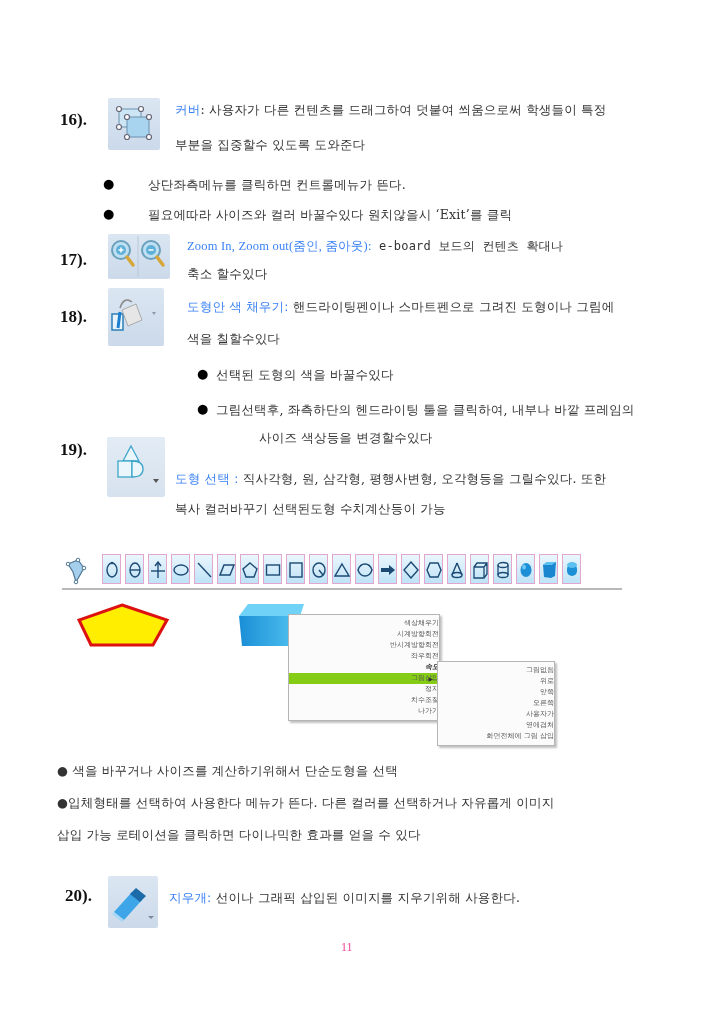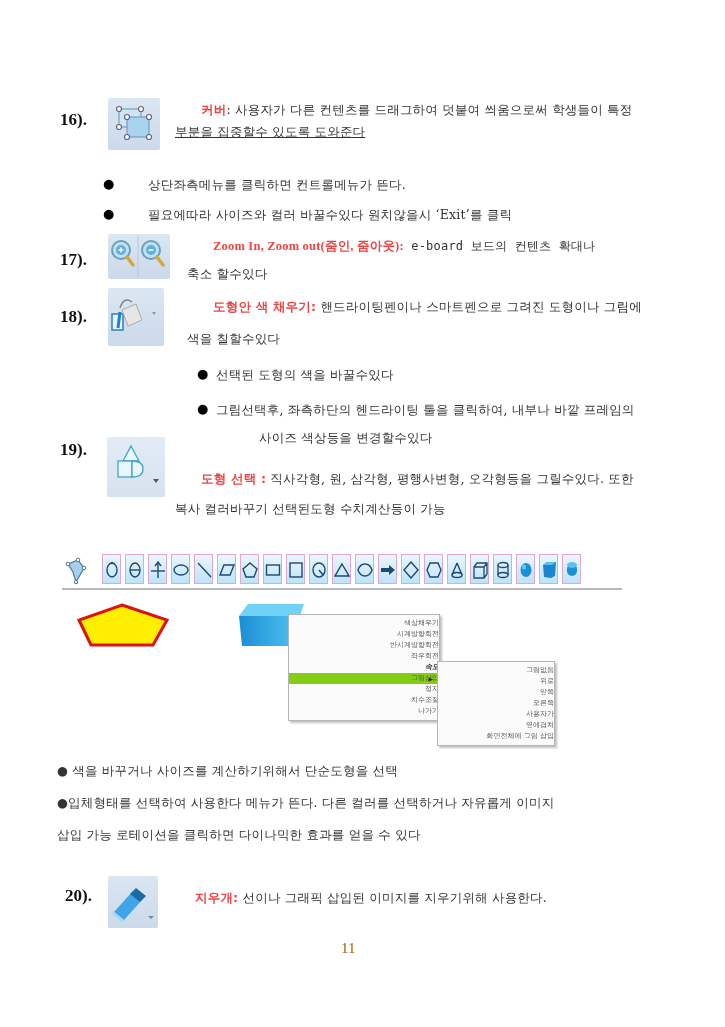--- a/index.html
+++ b/index.html
@@ -1,37 +1,37 @@
 <!DOCTYPE html>
 <html><head>
 <meta charset="utf-8">
 <style>
   html, body { margin: 0; padding: 0; background: #ffffff; }
   body { width: 725px; height: 1027px; position: relative; overflow: hidden;
          font-family: "DejaVu Serif", "Liberation Serif", serif; color: #222; }
   .abs { position: absolute; }
   .txt { font-size: 12.5px; line-height: 16px; white-space: nowrap; color: #333; letter-spacing: 0.2px; }
-  .bold { font-weight: bold; color: #ef4444; font-family: "DejaVu Sans", "Liberation Sans", sans-serif; margin-left: 26px; }
+  .bold { font-weight: normal; color: #3b82f6; font-family: "DejaVu Sans", "Liberation Sans", sans-serif; }
   .num { font-family: "Liberation Serif", "DejaVu Serif", serif; font-weight: bold; font-size: 17px; color: #111; }
   .bullet { font-size: 13px; color: #000; }
   .iconbox { background: linear-gradient(#dbe6f2, #cbd9ea); border-radius: 2px; }
   .mono { font-family: "DejaVu Sans Mono", "Liberation Mono", monospace; }
   
   .toolbar { left: 62px; top: 550px; width: 560px; height: 38px; border-bottom: 2px solid #b8b8b8; }
   .tb-btn { position: absolute; top: 4px; width: 19px; height: 30px; border: 1px solid #e3a7cf;
             background: linear-gradient(#eaf6fd, #bfe3f7); box-sizing: border-box; }
   .tb-btn svg { position: absolute; left: 1px; top: 6px; }
   
   .menu { background: #fbfbfb; border: 1px solid #b5b5b5; box-shadow: 2px 2px 2px rgba(0,0,0,0.25);
           font-family: "DejaVu Sans", "Liberation Sans", sans-serif; font-size: 7px; color: #555; text-align: right; }
   .menu-item { height: 11px; line-height: 11px; padding-left: 28px; position: relative; }
   .menu-item.hl { background: #84cc16; }
   .submenu .menu-item { padding-left: 26px; }
   .arrow { position: absolute; right: 6px; top: 0; font-size: 6px; color: #333; }
-  .footer-num { font-family: "Liberation Serif", serif; font-size: 15px; color: #a16207; }
+  .footer-num { font-family: "Liberation Serif", serif; font-size: 12px; color: #ec4899; }
 </style>
 </head>
 <body>
 
 <div class="abs num" style="left:60px;top:110px;">16).</div>
 <div class="abs iconbox" style="left:108px;top:98px;width:52px;height:52px;">
   <svg width="52" height="52" viewBox="0 0 52 52">
     <rect x="11" y="11" width="22" height="18" fill="#cde6f5" stroke="#6a8fae" stroke-width="1"></rect>
     <rect x="19" y="19" width="22" height="20" fill="#a9d4ef" stroke="#6a8fae" stroke-width="1"></rect>
     <g fill="#fff" stroke="#667" stroke-width="1.2">
@@ -41,21 +41,21 @@
         <circle cx="19" cy="19" r="2.5"></circle>
       <circle cx="41" cy="19" r="2.5"></circle>
         <circle cx="19" cy="39" r="2.5"></circle>
         <circle cx="41" cy="39" r="2.5"></circle>
     </g>
   </svg>
 </div>
 <div class="abs txt" style="left:175px;top:102px;">
   <span class="bold">커버</span><span>: 사용자가 다른 컨텐츠를 드래그하여 덧붙여 씌움으로써 학생들이  특정</span>
 </div>
-<div class="abs txt" style="left:175px;top:124px;text-decoration:underline;">부분을 집중할수 있도록  도와준다</div>
+<div class="abs txt" style="left:175px;top:137px;">부분을 집중할수 있도록  도와준다</div>
 
 <div class="abs bullet" style="left:103px;top:176px;">●</div>
 <div class="abs txt" style="left:148px;top:177px;">상단좌측메뉴를 클릭하면 컨트롤메뉴가  뜬다.</div>
 <div class="abs bullet" style="left:103px;top:206px;">●</div>
 <div class="abs txt" style="left:148px;top:207px;">필요에따라 사이즈와 컬러 바꿀수있다 원치않을시 ‘Exit’를    클릭</div>
 
 <div class="abs num" style="left:60px;top:250px;">17).</div>
 <div class="abs iconbox" style="left:108px;top:234px;width:62px;height:45px;">
   <svg width="62" height="45" viewBox="0 0 62 45">
     <line x1="30" y1="2" x2="30" y2="43" stroke="#b8c8d8"></line>

